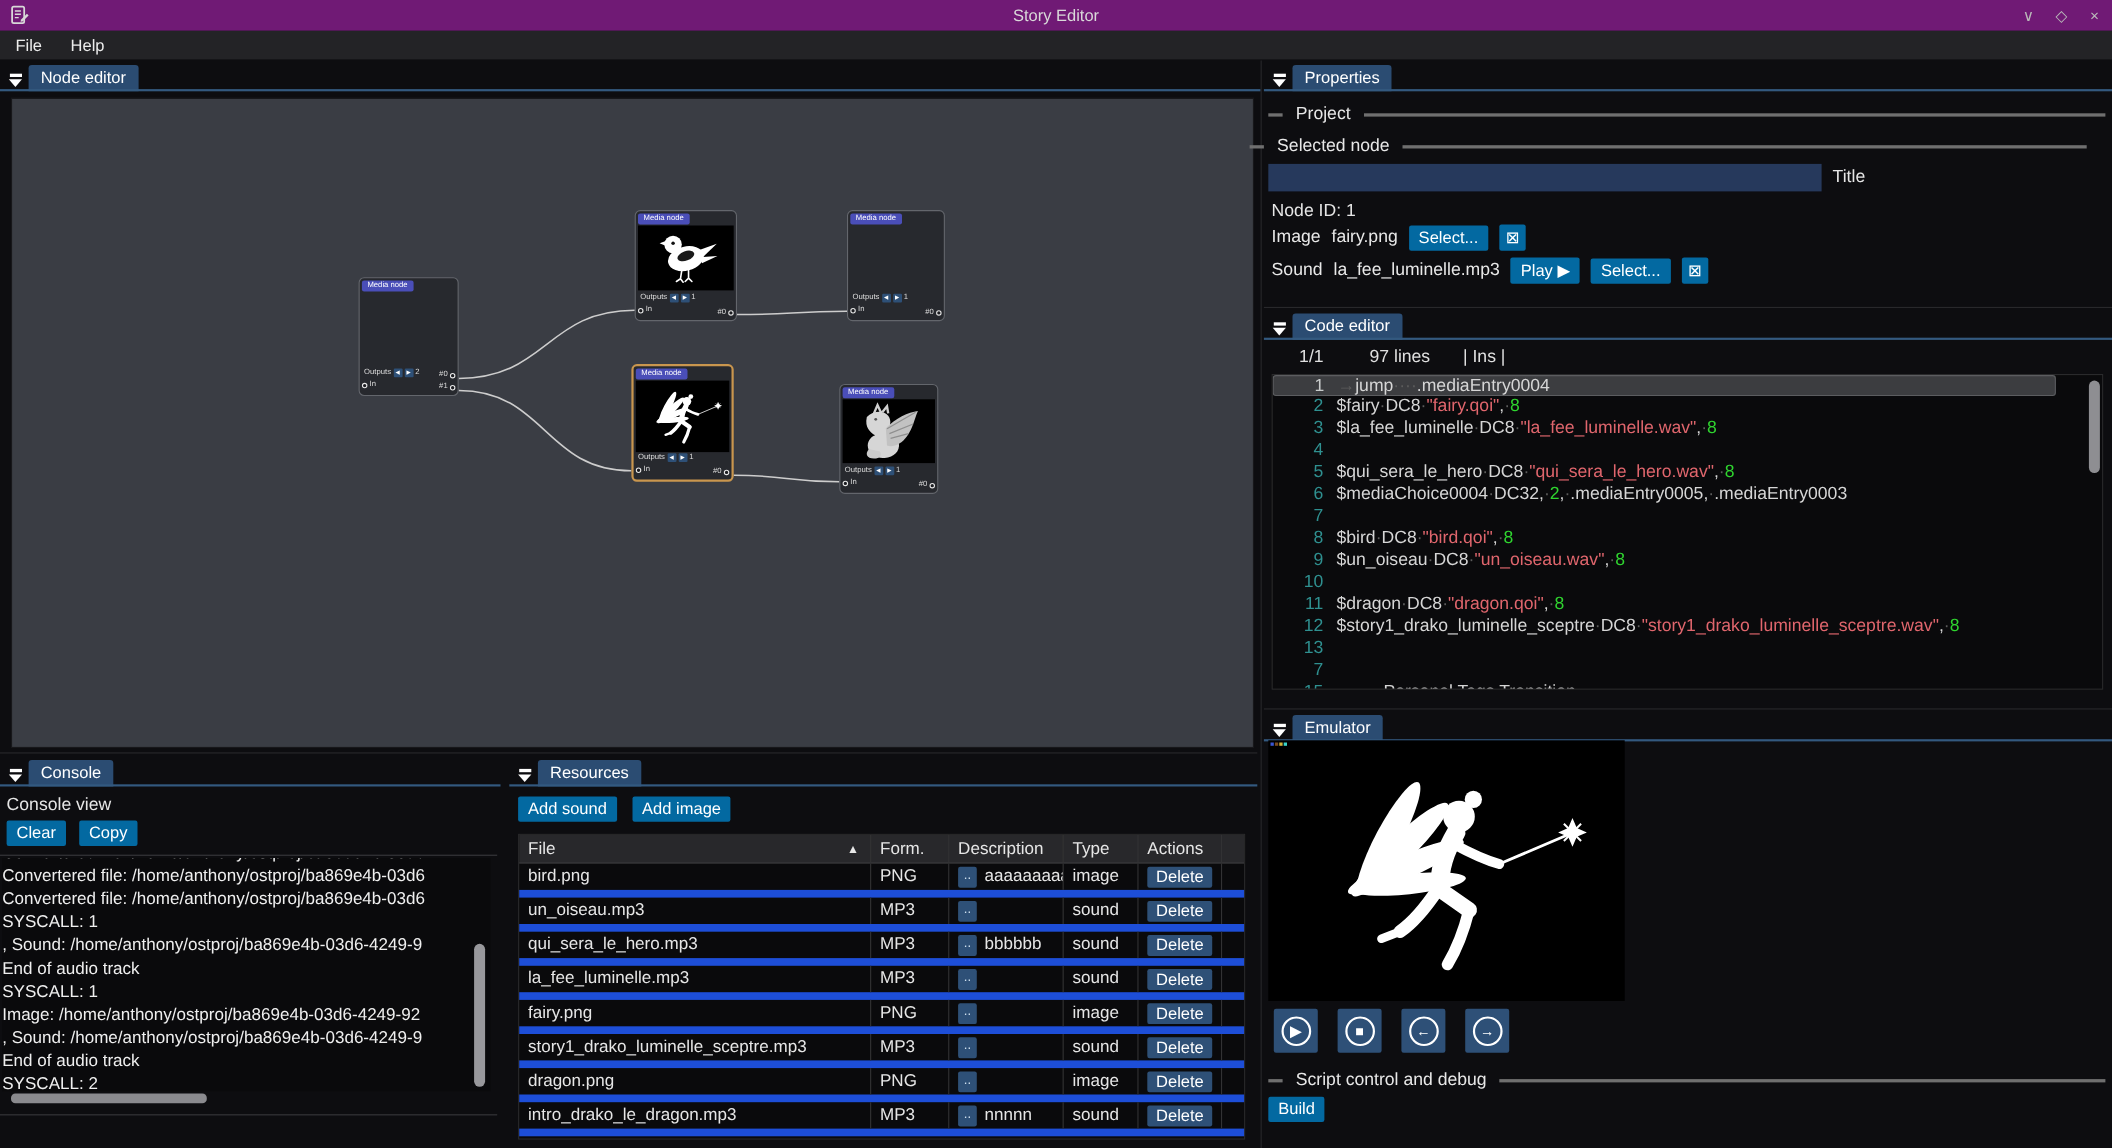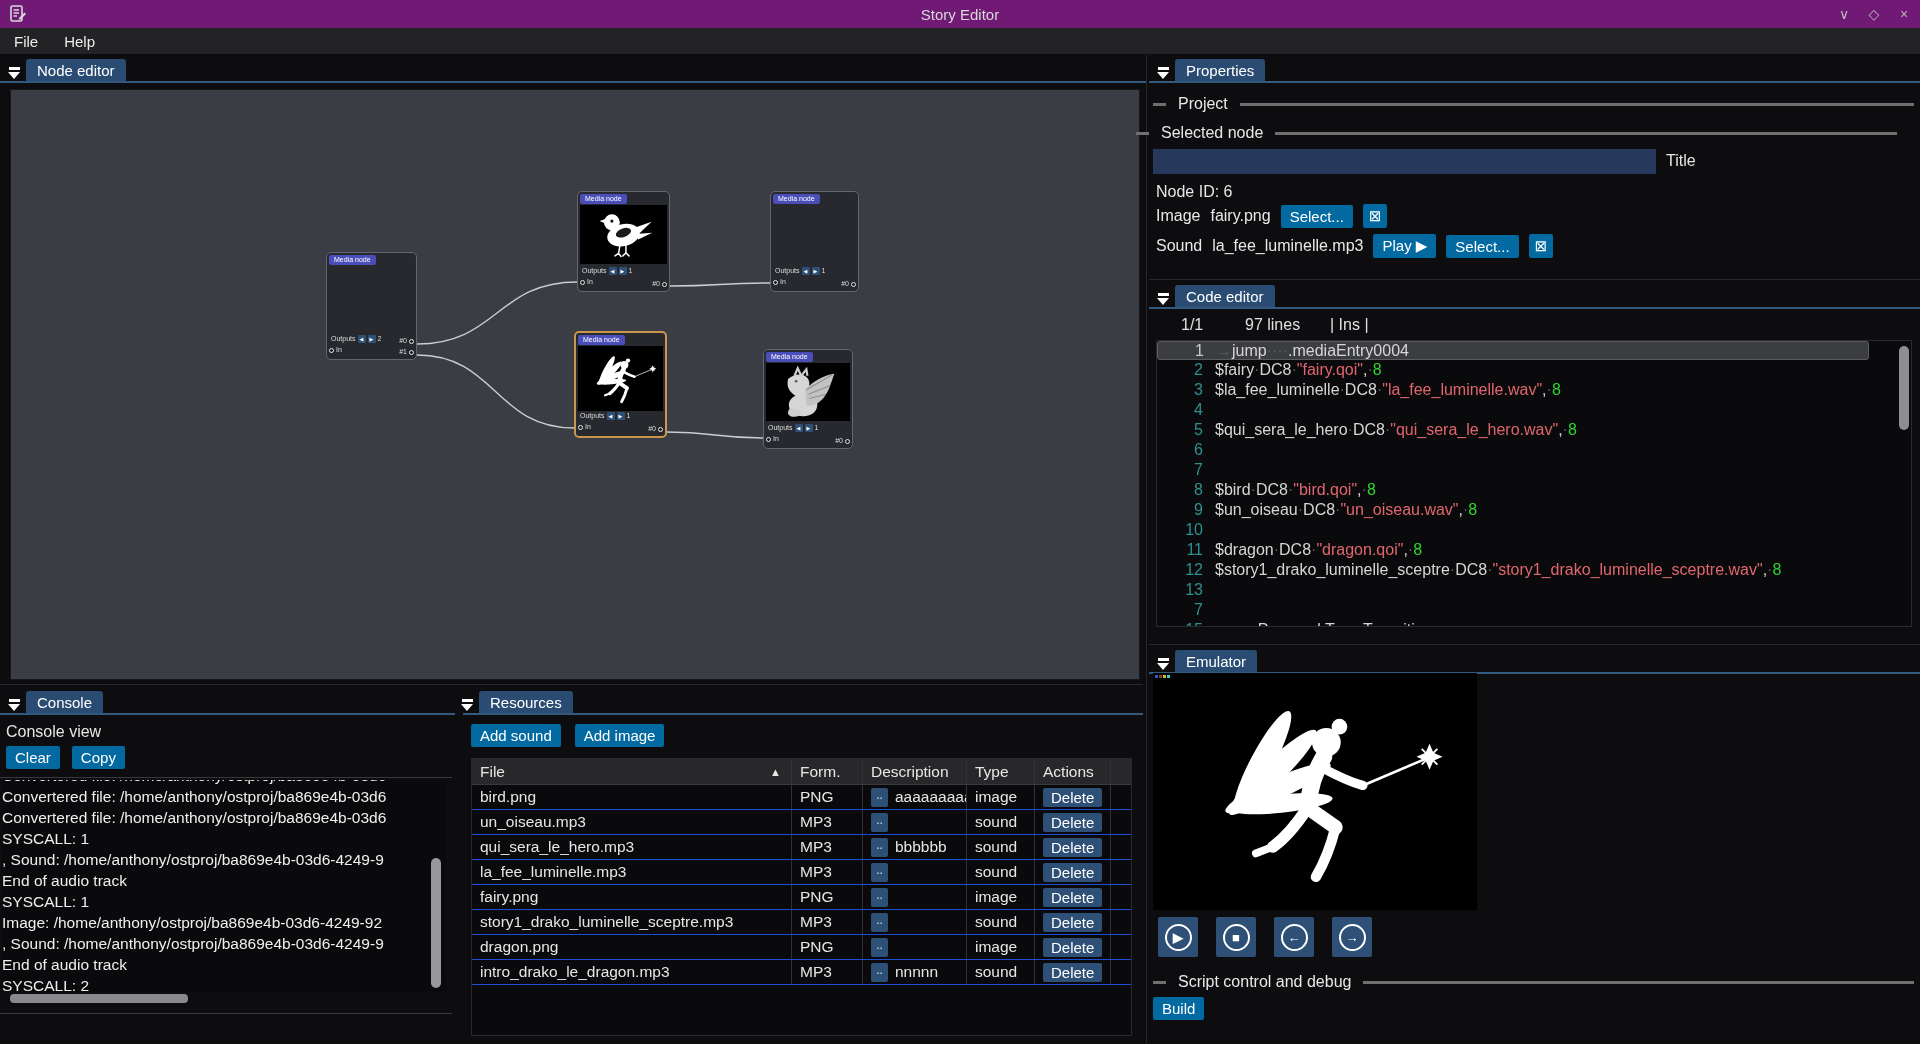--- a/index.html
+++ b/index.html
@@ -83,21 +83,21 @@
   
   #console-box{position:absolute;left:2px;top:780px;width:444px;height:212px;background:#0a0a0c;
     overflow:hidden;}
   #console-lines{margin-top:-15px;}
   .con-line{font-size:15.5px;line-height:21px;color:#efefef;white-space:nowrap;}
 
   
   #rtable{position:absolute;left:471px;top:758px;width:661px;height:278px;background:#0a0a0c;
     border:1px solid #2a2a2c;box-sizing:border-box;font-size:15.5px;}
   .rrow{display:grid;grid-template-columns:320px 71px 104px 68px 76px 20px;height:24px;
-    border-bottom:1px solid #1d4ed8;}
+    border-bottom:7px solid #1d4ed8;}
   .rrow.rhead{background:#28282b;height:25px;border-bottom:1px solid #3a3a3c;}
   .rcell{display:flex;align-items:center;padding-left:8px;border-right:1px solid #323234;
     overflow:hidden;white-space:nowrap;box-sizing:border-box;position:relative;}
   .rcell:last-child{border-right:none;}
   .sort{position:absolute;right:10px;font-size:11px;color:#e8e8e8;}
   .descbtn{background:#2e5077;color:#cfe0ef;font-size:12px;width:17px;height:19px;display:inline-flex;
     align-items:flex-start;justify-content:center;border-radius:2px;margin-right:7px;flex:none;}
   .delbtn{background:#2e5077;color:#fff;font-size:15px;padding:1px 8px;border-radius:2px;}
 
   
@@ -341,21 +341,21 @@
         <div class="con-line">Image: /home/anthony/ostproj/ba869e4b-03d6-4249-92</div>
         <div class="con-line">, Sound: /home/anthony/ostproj/ba869e4b-03d6-4249-9</div>
         <div class="con-line">End of audio track</div>
         <div class="con-line">SYSCALL: 2</div>
       </div>
   </div>
   <div class="vscroll" style="left:431px;top:858px;height:130px;"></div>
   <div class="hscroll" style="left:10px;top:994px;width:178px;"></div>
   <div class="hline" style="left:0;top:1013px;width:452px;background:#39393c;"></div>
 
-  <div class="phdr" style="left:455px;top:689px;text-align:right;">
+  <div class="phdr" style="left:465px;top:689px;text-align:right;">
     <span class="collapse">
         <i class="bar"></i>
         <i class="tri"></i>
       </span>
     <span class="ptab">Resources</span>
   </div>
   <div class="punder" style="left:463px;top:713px;width:680px;"></div>
   <div style="position:absolute;left:471px;top:724px;display:flex;gap:14px;">
     <span class="btn">Add sound</span>
     <span class="btn">Add image</span>
@@ -492,21 +492,21 @@
     <span class="line"></span>
   </div>
   <div class="sep" style="left:1136px;top:124px;width:761px;">
     <span class="dash"></span>
     <span>Selected node</span>
     <span class="line"></span>
   </div>
 
   <input id="title-input" value="" style="">
   <div style="position:absolute;left:1666px;top:152px;font-size:16px;">Title</div>
-  <div style="position:absolute;left:1156px;top:183px;font-size:16px;">Node ID: 6</div>
+  <div style="position:absolute;left:1156px;top:183px;font-size:16px;">Node ID: 1</div>
 
   <div class="prop-row" style="left:1156px;top:204px;">
     <span>Image</span>
     <span>fairy.png</span>
     <span class="btn">Select...</span>
     <span class="btn sq">⊠</span>
   </div>
   <div class="prop-row" style="left:1156px;top:234px;">
     <span>Sound</span>
     <span>la_fee_luminelle.mp3</span>
@@ -543,20 +543,21 @@
       <div class="cl">
         <span class="ln">4</span>
         <span class="lc"></span>
       </div>
       <div class="cl">
         <span class="ln">5</span>
         <span class="lc"><span class="sp">$qui_sera_le_hero</span><span class="sw">·</span><span class="sp">DC8</span><span class="sw">·</span><span class="ss">"qui_sera_le_hero.wav"</span><span class="sp">,</span><span class="sw">·</span><span class="sg">8</span></span>
       </div>
       <div class="cl">
         <span class="ln">6</span>
+        <span class="lc"><span class="sp">$mediaChoice0004</span><span class="sw">·</span><span class="sp">DC32,</span><span class="sw">·</span><span class="sg">2</span><span class="sp">,</span><span class="sw">·</span><span class="sp">.mediaEntry0005,</span><span class="sw">·</span><span class="sp">.mediaEntry0003</span></span>
       </div>
       <div class="cl">
         <span class="ln">7</span>
         <span class="lc"></span>
       </div>
       <div class="cl">
         <span class="ln">8</span>
         <span class="lc"><span class="sp">$bird</span><span class="sw">·</span><span class="sp">DC8</span><span class="sw">·</span><span class="ss">"bird.qoi"</span><span class="sp">,</span><span class="sw">·</span><span class="sg">8</span></span>
       </div>
       <div class="cl">

